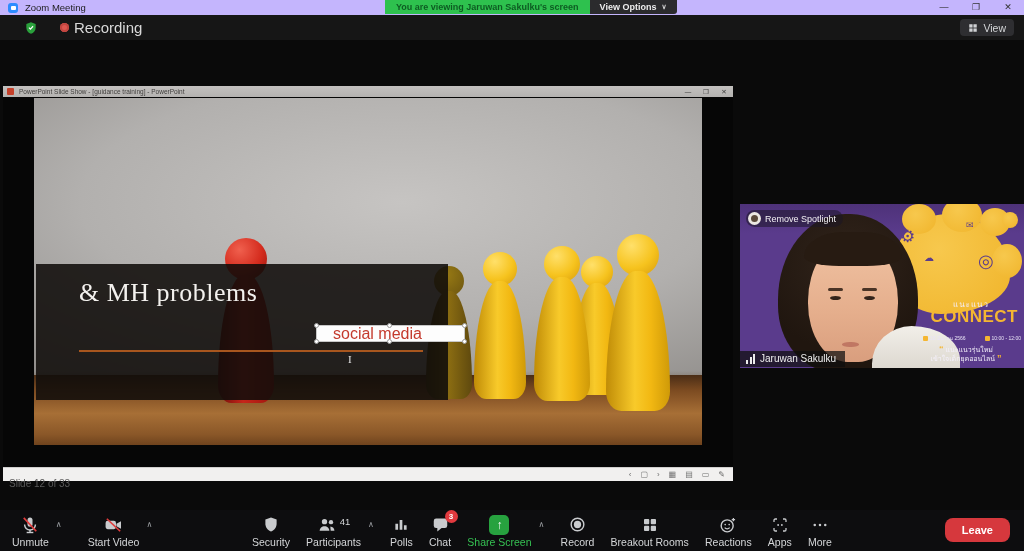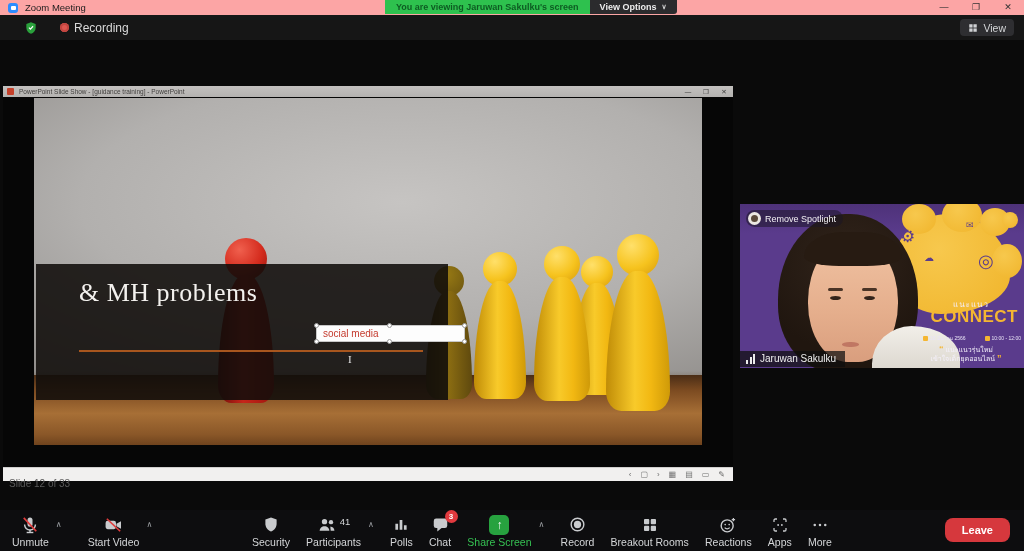--- a/index.html
+++ b/index.html
@@ -1,39 +1,39 @@
 <!DOCTYPE html>
 <html><head>
 <meta charset="utf-8">
 <style>
   * { margin:0; padding:0; box-sizing:border-box; }
   html,body { width:1024px; height:551px; overflow:hidden; background:#000;
     font-family:"Liberation Sans", sans-serif; }
 
   
-  .titlebar { position:relative; height:15px; background:#fca5a5; display:flex; align-items:center; }
+  .titlebar { position:relative; height:15px; background:#c4b5fd; display:flex; align-items:center; }
   .zoom-logo { width:10px; height:10px; margin-left:8px; background:#2d8cff; border-radius:3px;
     display:flex; align-items:center; justify-content:center; }
   .zoom-logo i { width:5px; height:4px; background:#fff; border-radius:1px; display:block; }
   .app-title { font-size:9.5px; color:#1c1c1c; margin-left:7px; }
   .banner { position:absolute; left:385px; top:0; height:14px; display:flex; }
   .banner-green { background:#2ec14e; color:#0d5c22; font-size:9px; font-weight:bold;
     display:flex; align-items:center; padding:0 11px; }
   .banner-dark { background:#2b2b2d; color:#ececec; font-size:9px; font-weight:bold;
     display:flex; align-items:center; gap:5px; padding:0 10px; border-radius:0 0 3px 0; }
   .banner-dark .chev { font-size:7px; color:#cfcfcf; }
   .win-controls { position:absolute; right:0; top:0; height:15px; display:flex; }
   .win-controls span { width:32px; text-align:center; font-size:9px; line-height:15px; color:#333; }
 
   
   .infobar { position:relative; height:25px; background:#161616; display:flex; align-items:center; }
   .shield-ok { margin-left:24px; width:14px; height:14px; }
   .rec { display:flex; align-items:center; gap:5px; margin-left:22px; }
   .rec-dot { width:9px; height:9px; border-radius:50%; background:#dd5750; box-shadow:inset 0 0 0 2px #c24540; }
-  .rec-label { font-size:12px; color:#d9d9d9; }
+  .rec-label { font-size:15px; color:#d9d9d9; }
   .view-btn { position:absolute; right:10px; top:4px; height:17px; background:#2e2e31; border-radius:4px;
     display:flex; align-items:center; gap:5px; padding:0 8px; }
   .view-btn svg { display:block; }
   .view-label { font-size:10.5px; color:#d4d6d8; }
 
   
   .stage { position:relative; height:470px; background:#0a0a0a; }
 
   
   .ppt { position:absolute; left:3px; top:46px; width:730px; height:395px; background:#060606; }
@@ -71,21 +71,21 @@
 
   .overlay { position:absolute; left:2px; top:166px; width:412px; height:136px;
     background:rgba(16,12,10,0.88); }
   .slide-title { position:absolute; left:45px; top:178px; width:360px;
     font-family:"Liberation Serif", serif; font-size:26px; line-height:33px;
     color:#f3f1ee; letter-spacing:0.5px; }
   .slide-rule { position:absolute; left:45px; top:252px; width:344px; height:2px; background:#a8561e; }
 
   .textbox { position:absolute; left:282px; top:227px; width:149px; height:17px;
     background:#fdfdfd; border:1px solid #c8c8c8; display:flex; align-items:center; }
-  .textbox-text { font-size:10px; color:#c43a2d; padding-left:6px; }
+  .textbox-text { font-size:16px; color:#c43a2d; padding-left:16px; }
   .handle { position:absolute; width:5px; height:5px; border-radius:50%; background:#fff; border:1px solid #9a9a9a; }
   .caret { position:absolute; left:314px; top:255px; font-family:"Liberation Serif", serif;
     font-size:11px; color:#e3e3e3; }
 
   
   .tile { position:absolute; right:0; top:164px; width:284px; height:164px;
     background:linear-gradient(180deg,#4e3279 0%, #5a3b8c 18%, #5a3b8c 100%); overflow:hidden; }
 
   .hair { position:absolute; left:38px; top:10px; width:140px; height:158px;
     background:radial-gradient(circle at 50% 30%, #31241b 0%, #20160f 70%);

